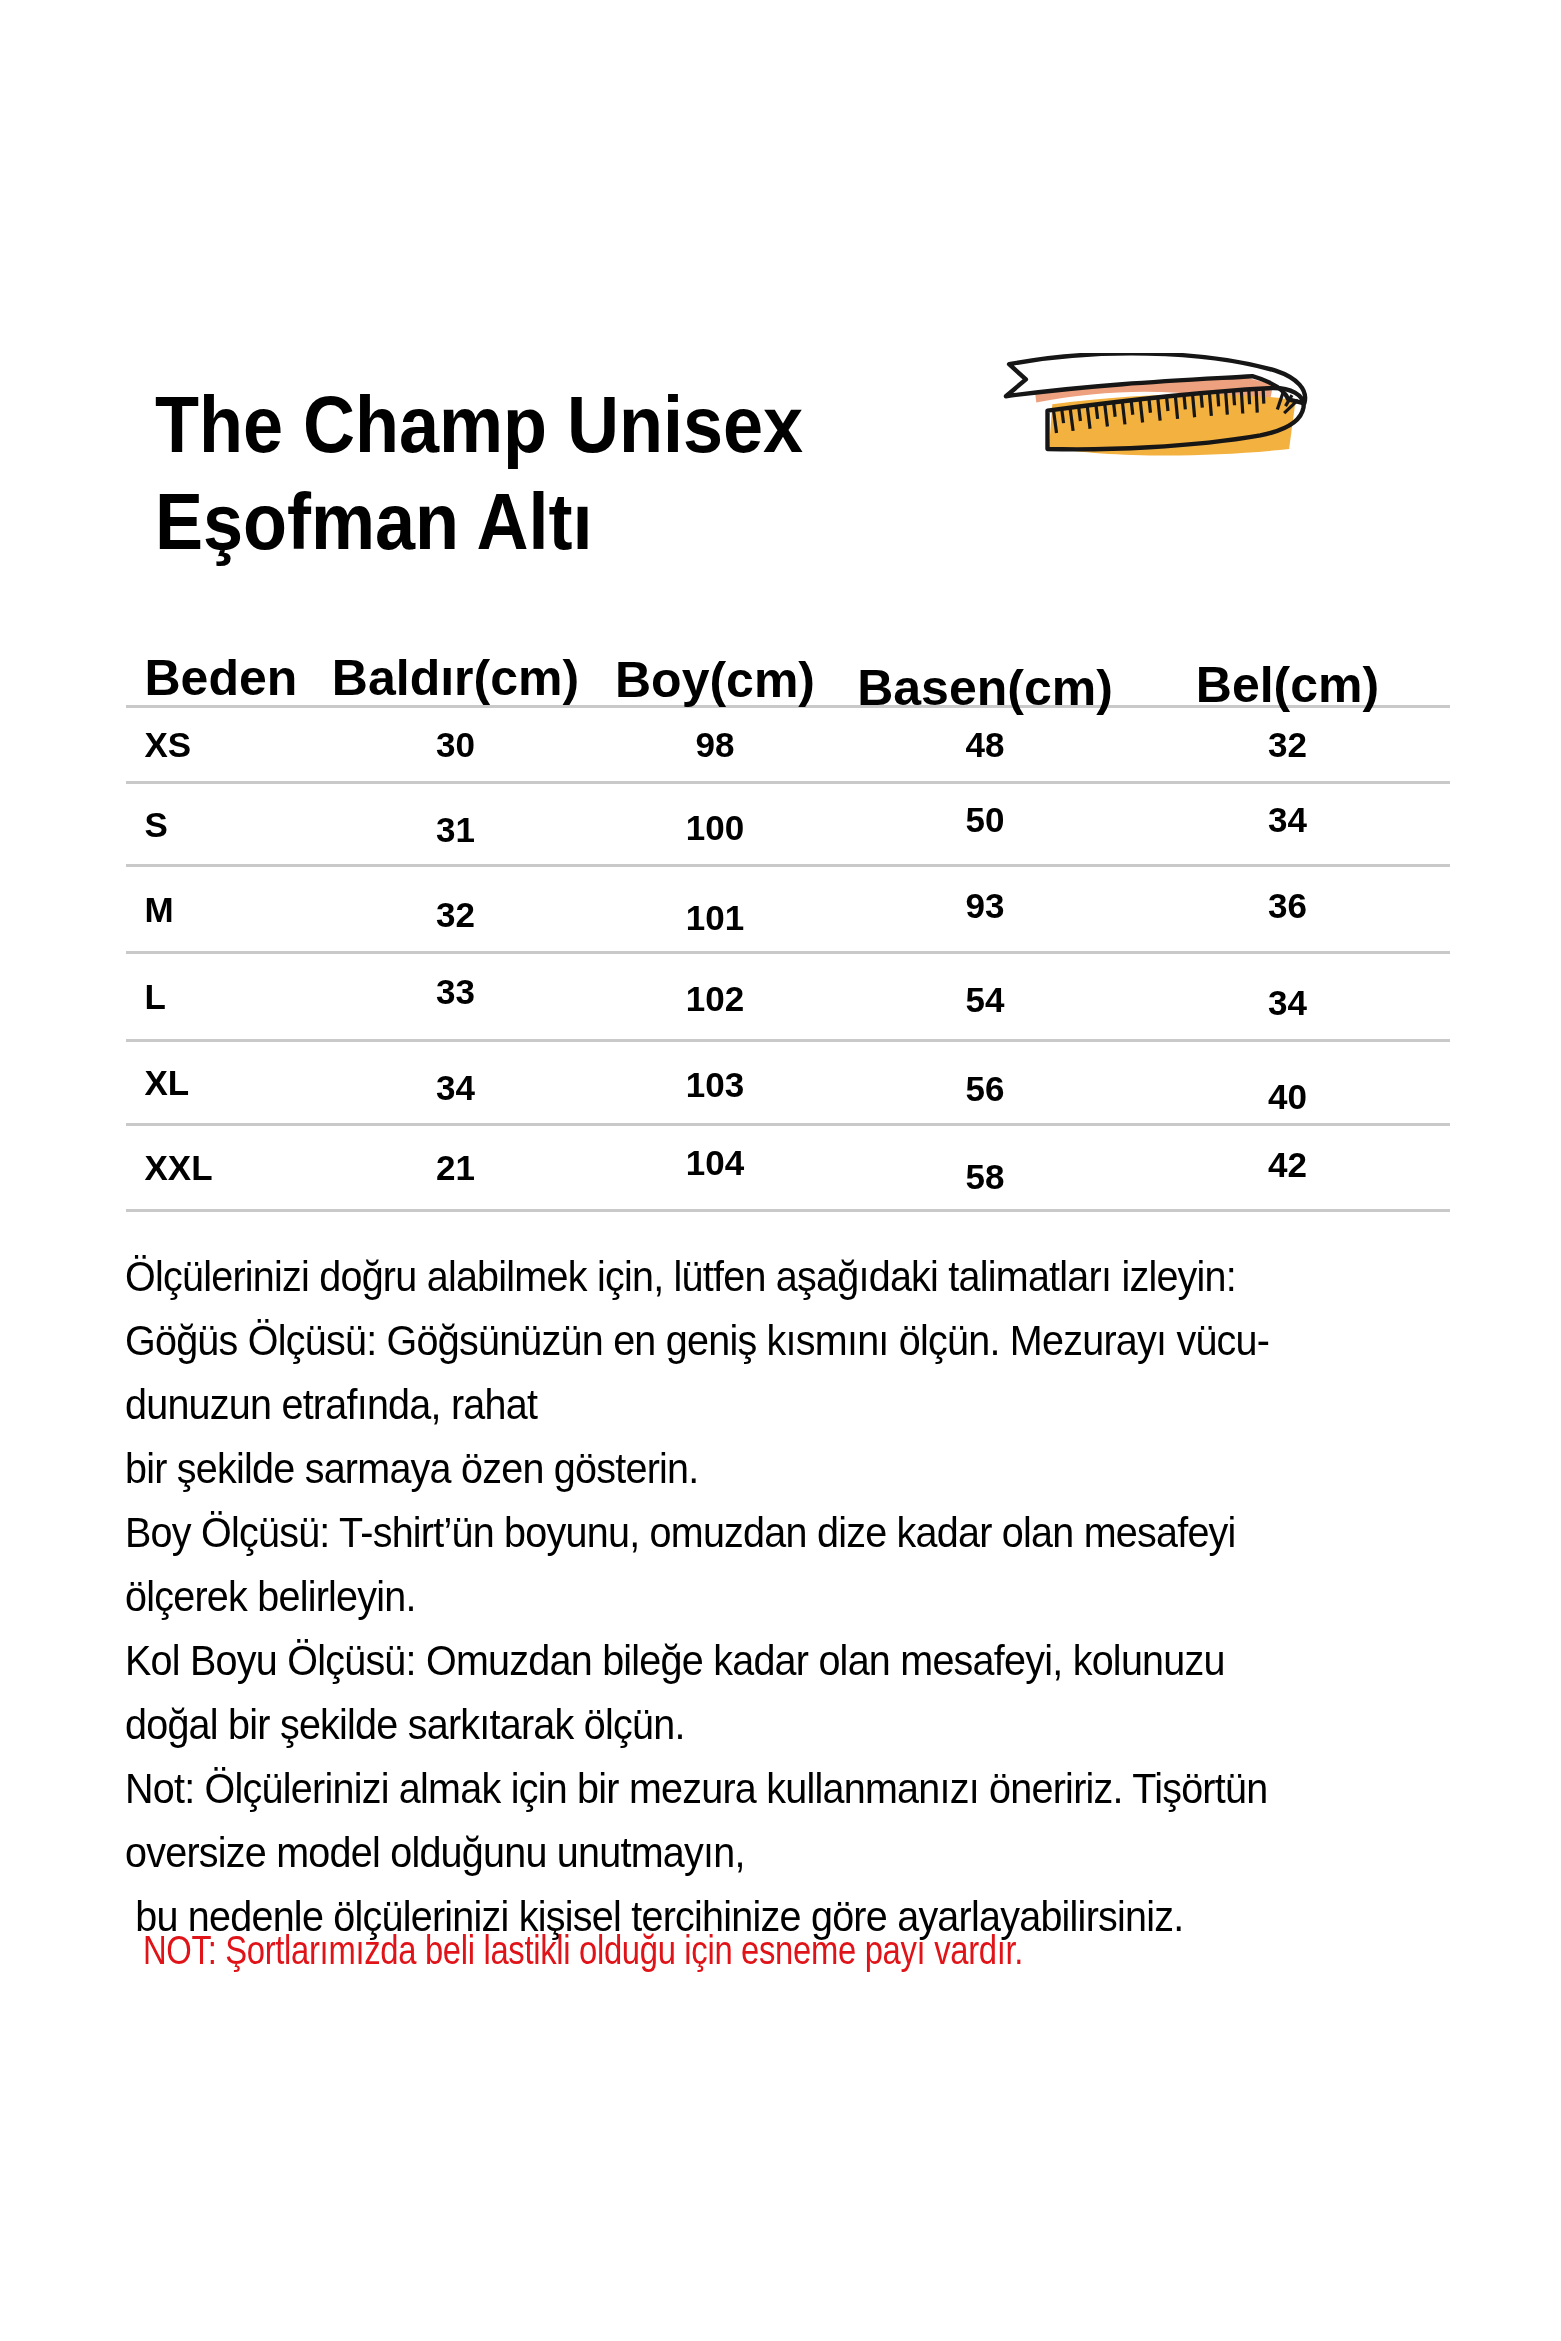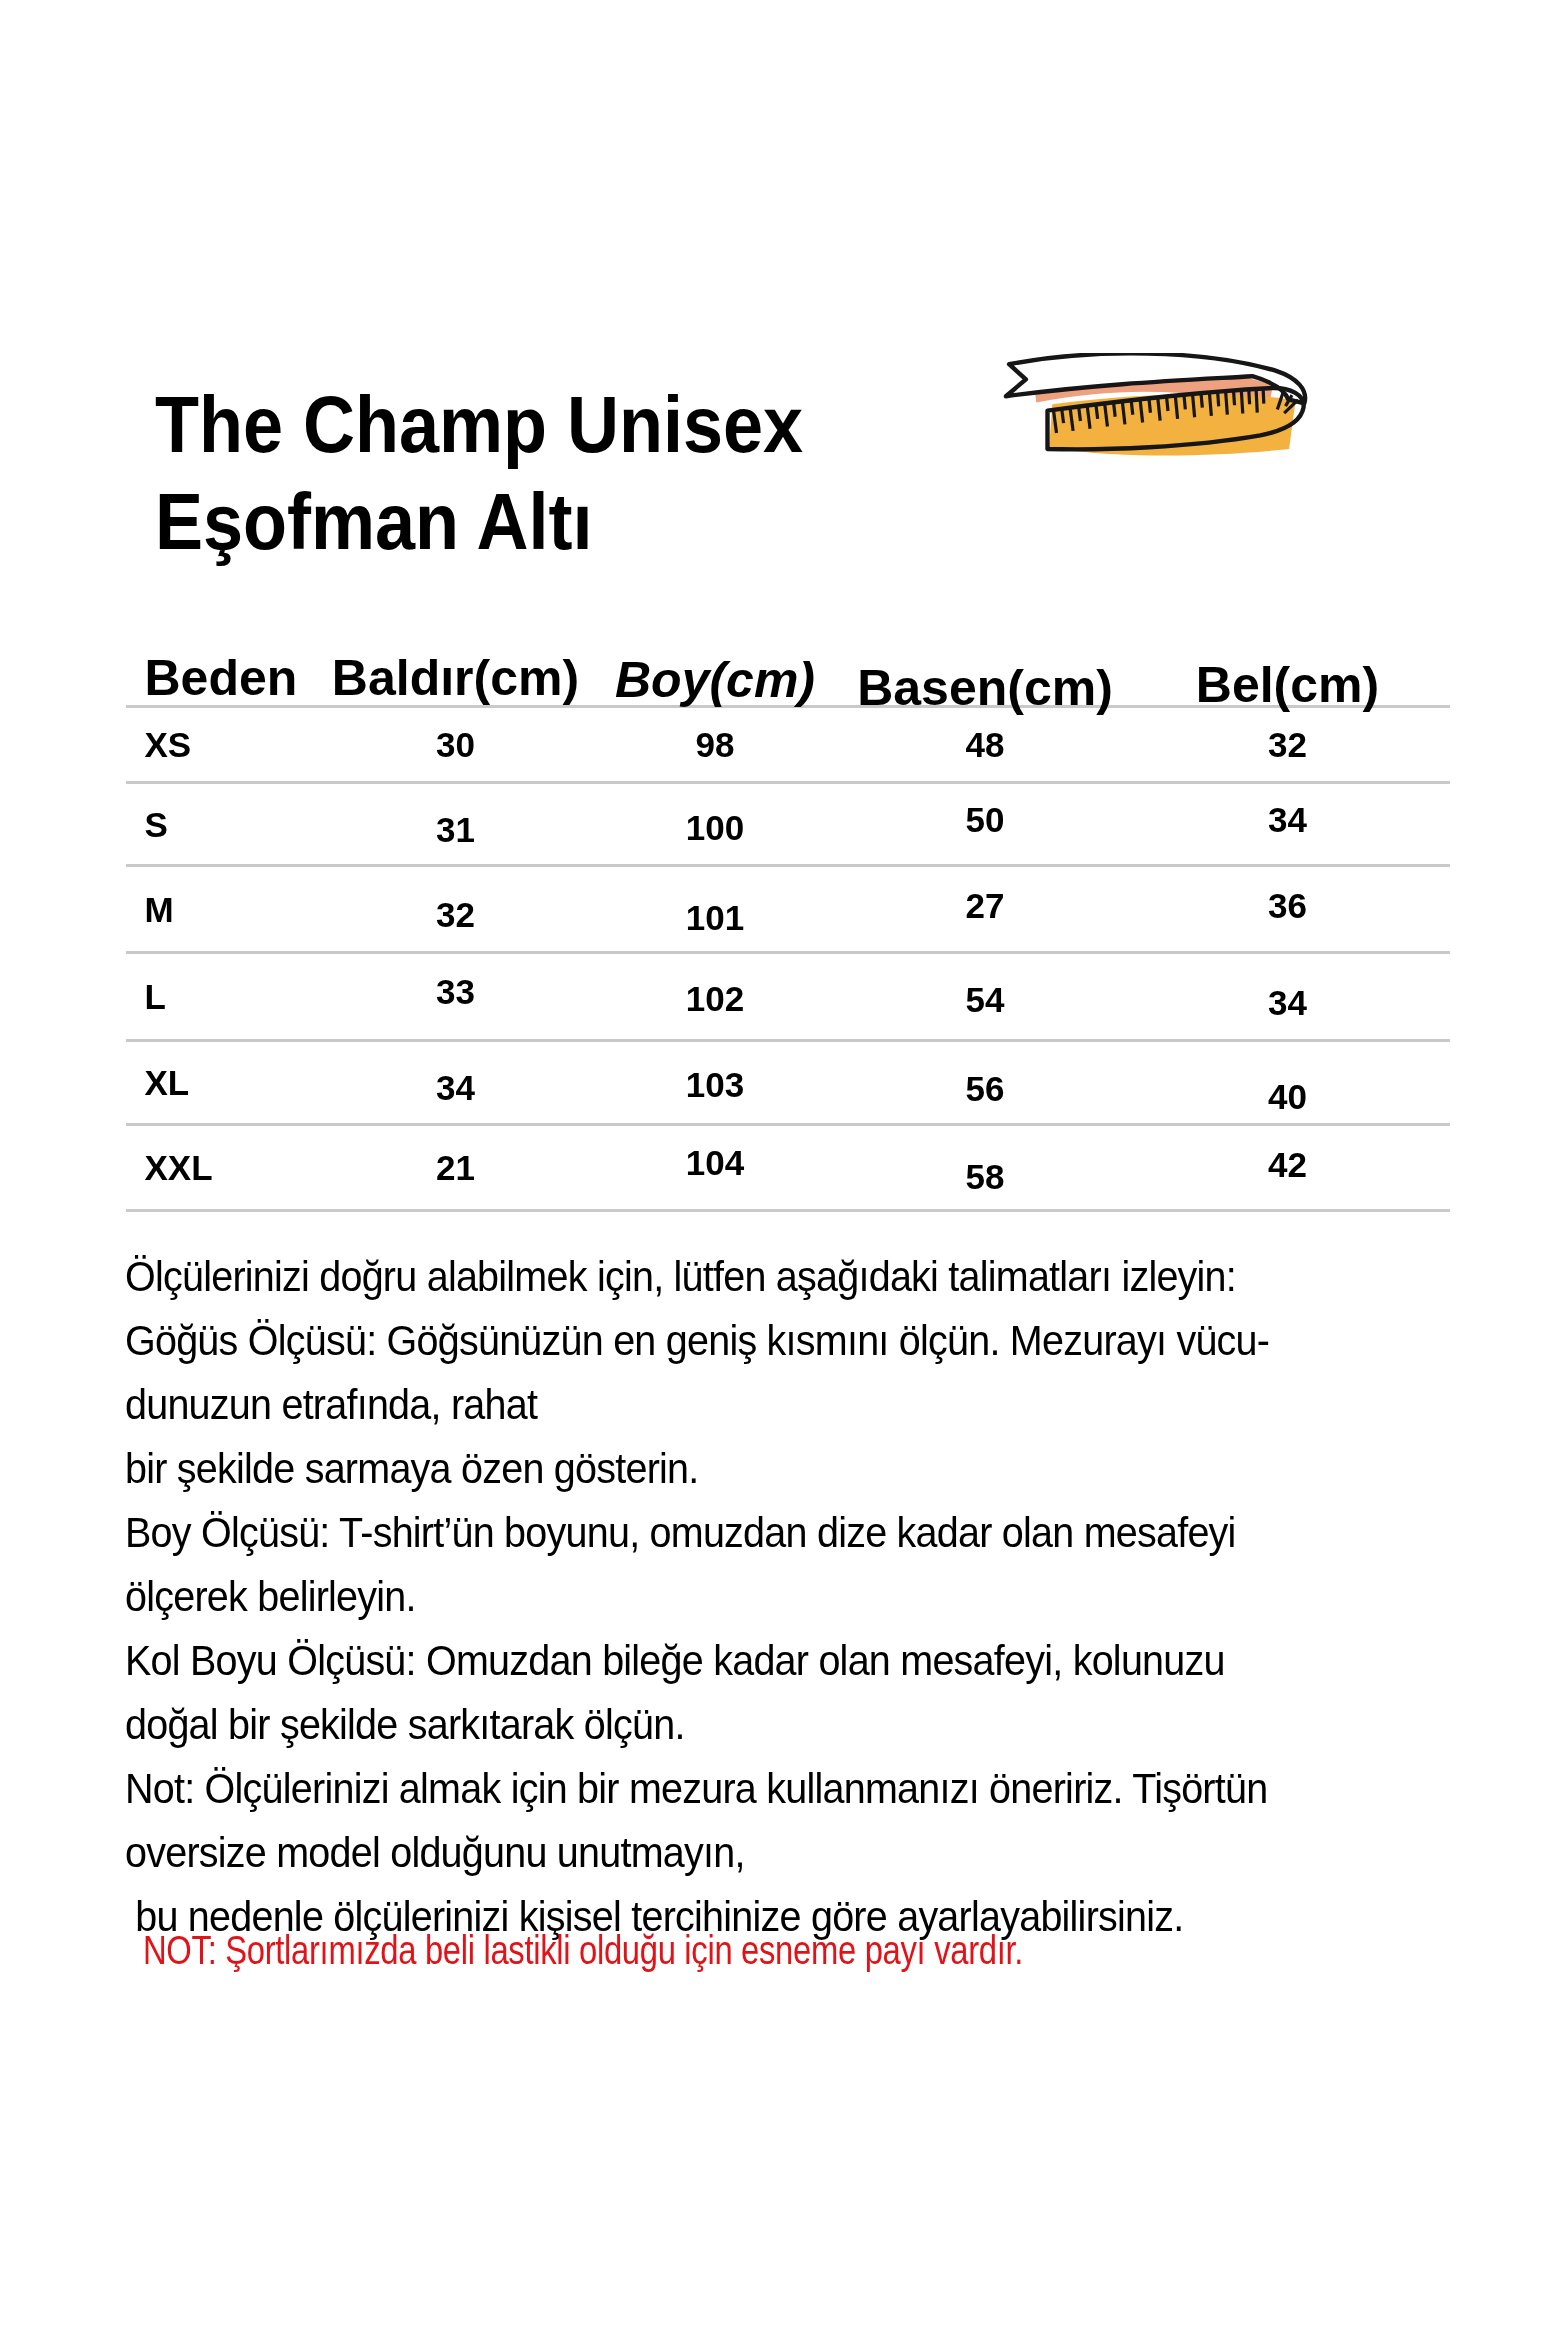--- a/index.html
+++ b/index.html
@@ -58,21 +58,21 @@
   .trow.r5{height:83px;}
   .cell{
     font-weight:700;
     font-size:35px;
     text-align:center;
     line-height:1;
   }
   .trow .c0{text-align:left;padding-left:18.5px;}
   .trow.hdr .cell{font-size:50px;}
   
-  .trow.hdr .c2{transform:translateY(2.4px);font-style:italic;}
+  .trow.hdr .c2{transform:translateY(2.4px);}
   .trow.hdr .c3{transform:translateY(9.6px);}
   .trow.hdr .c4{transform:translateY(7.2px);}
   .r1 .c1{transform:translateY(4.8px);}  .r1 .c2{transform:translateY(3.2px);}
   .r1 .c3{transform:translateY(-4.8px);} .r1 .c4{transform:translateY(-4.8px);}
   .r2 .c1{transform:translateY(4.8px);}  .r2 .c2{transform:translateY(8px);}
   .r2 .c3{transform:translateY(-4px);} .r2 .c4{transform:translateY(-4px);}
   .r3 .c1{transform:translateY(-4.8px);} .r3 .c2{transform:translateY(1.6px);}
   .r3 .c3{transform:translateY(3.2px);}  .r3 .c4{transform:translateY(6.4px);}
   .r4 .c1{transform:translateY(4.8px);}  .r4 .c2{transform:translateY(1.6px);}
   .r4 .c3{transform:translateY(6.4px);}  .r4 .c4{transform:translateY(8px);margin-top:12px;}
@@ -181,21 +181,21 @@
         <div class="cell c0">S</div>
         <div class="cell c1">31</div>
         <div class="cell c2">100</div>
         <div class="cell c3">50</div>
         <div class="cell c4">34</div>
       </div>
       <div class="trow r2">
         <div class="cell c0">M</div>
         <div class="cell c1">32</div>
         <div class="cell c2">101</div>
-        <div class="cell c3">27</div>
+        <div class="cell c3">93</div>
         <div class="cell c4">36</div>
       </div>
       <div class="trow r3">
         <div class="cell c0">L</div>
         <div class="cell c1">33</div>
         <div class="cell c2">102</div>
         <div class="cell c3">54</div>
         <div class="cell c4">34</div>
       </div>
       <div class="trow r4">

